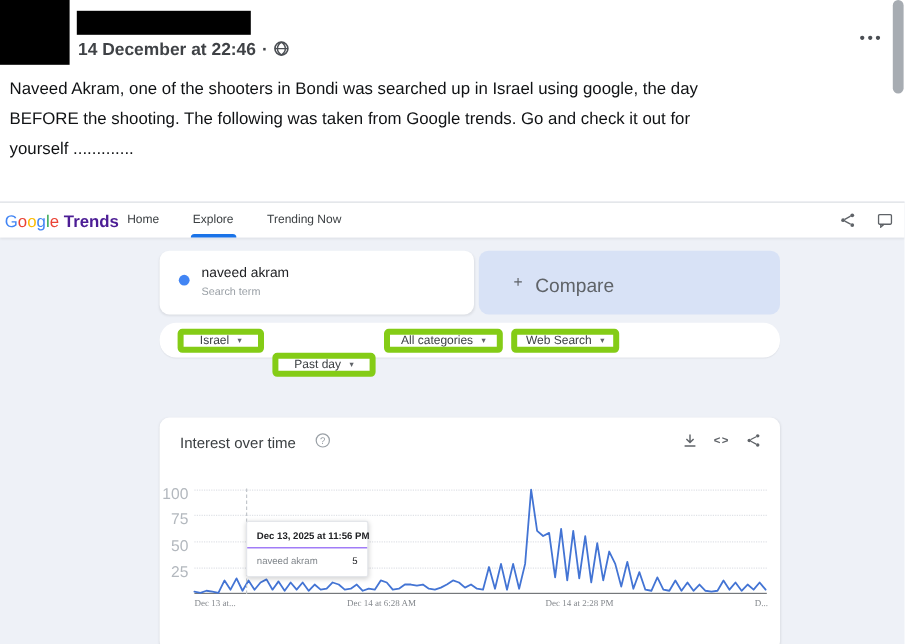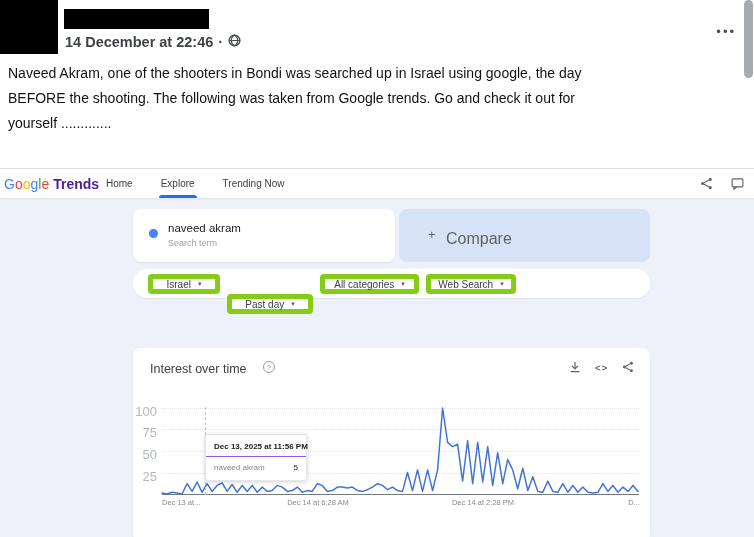--- a/index.html
+++ b/index.html
@@ -84,21 +84,21 @@
   .g100 { top:1px; } .g75 { top:22px; } .g50 { top:44px; } .g25 { top:66px; }
   .ylab { position:absolute; width:22px; text-align:right; font-size:13px; color:#b3b8be; }
   .ylab-100 { left:2px; top:56px; } .ylab-75 { left:2px; top:77px; }
   .ylab-50 { left:2px; top:99px; } .ylab-25 { left:2px; top:121px; }
   #trend-svg { position:absolute; left:0; top:0; overflow:visible; }
   .hover-line { position:absolute; left:72px; top:59px; height:88px;
                 border-left:1px dashed #c3c7cc; }
 
   .xlabels { position:absolute; left:0; top:150px; width:517px; height:12px;
              font-size:7.5px; color:#85898e; }
-  .xlab { position:absolute; white-space:nowrap; }
+  .xlab { position:absolute; white-space:nowrap;font-family:Liberation Serif, serif; }
   .xlab-0 { left:29px; }
   .xlab-1 { left:140px; width:90px; text-align:center; }
   .xlab-2 { left:305px; width:90px; text-align:center; }
   .xlab-3 { right:10px; }
 
   .tooltip { position:absolute; left:72px; top:86px; width:102px; height:47px;
              background:#fff; border:1px solid #e4e6ea; border-radius:2px;
              box-shadow:0 1px 4px rgba(0,0,0,0.18); z-index:3; }
   .tooltip-date { padding:7px 8px 5px 8px; font-size:8px; font-weight:700; color:#202124;
                   border-bottom:1px solid #8b5cf6; white-space:nowrap; }

